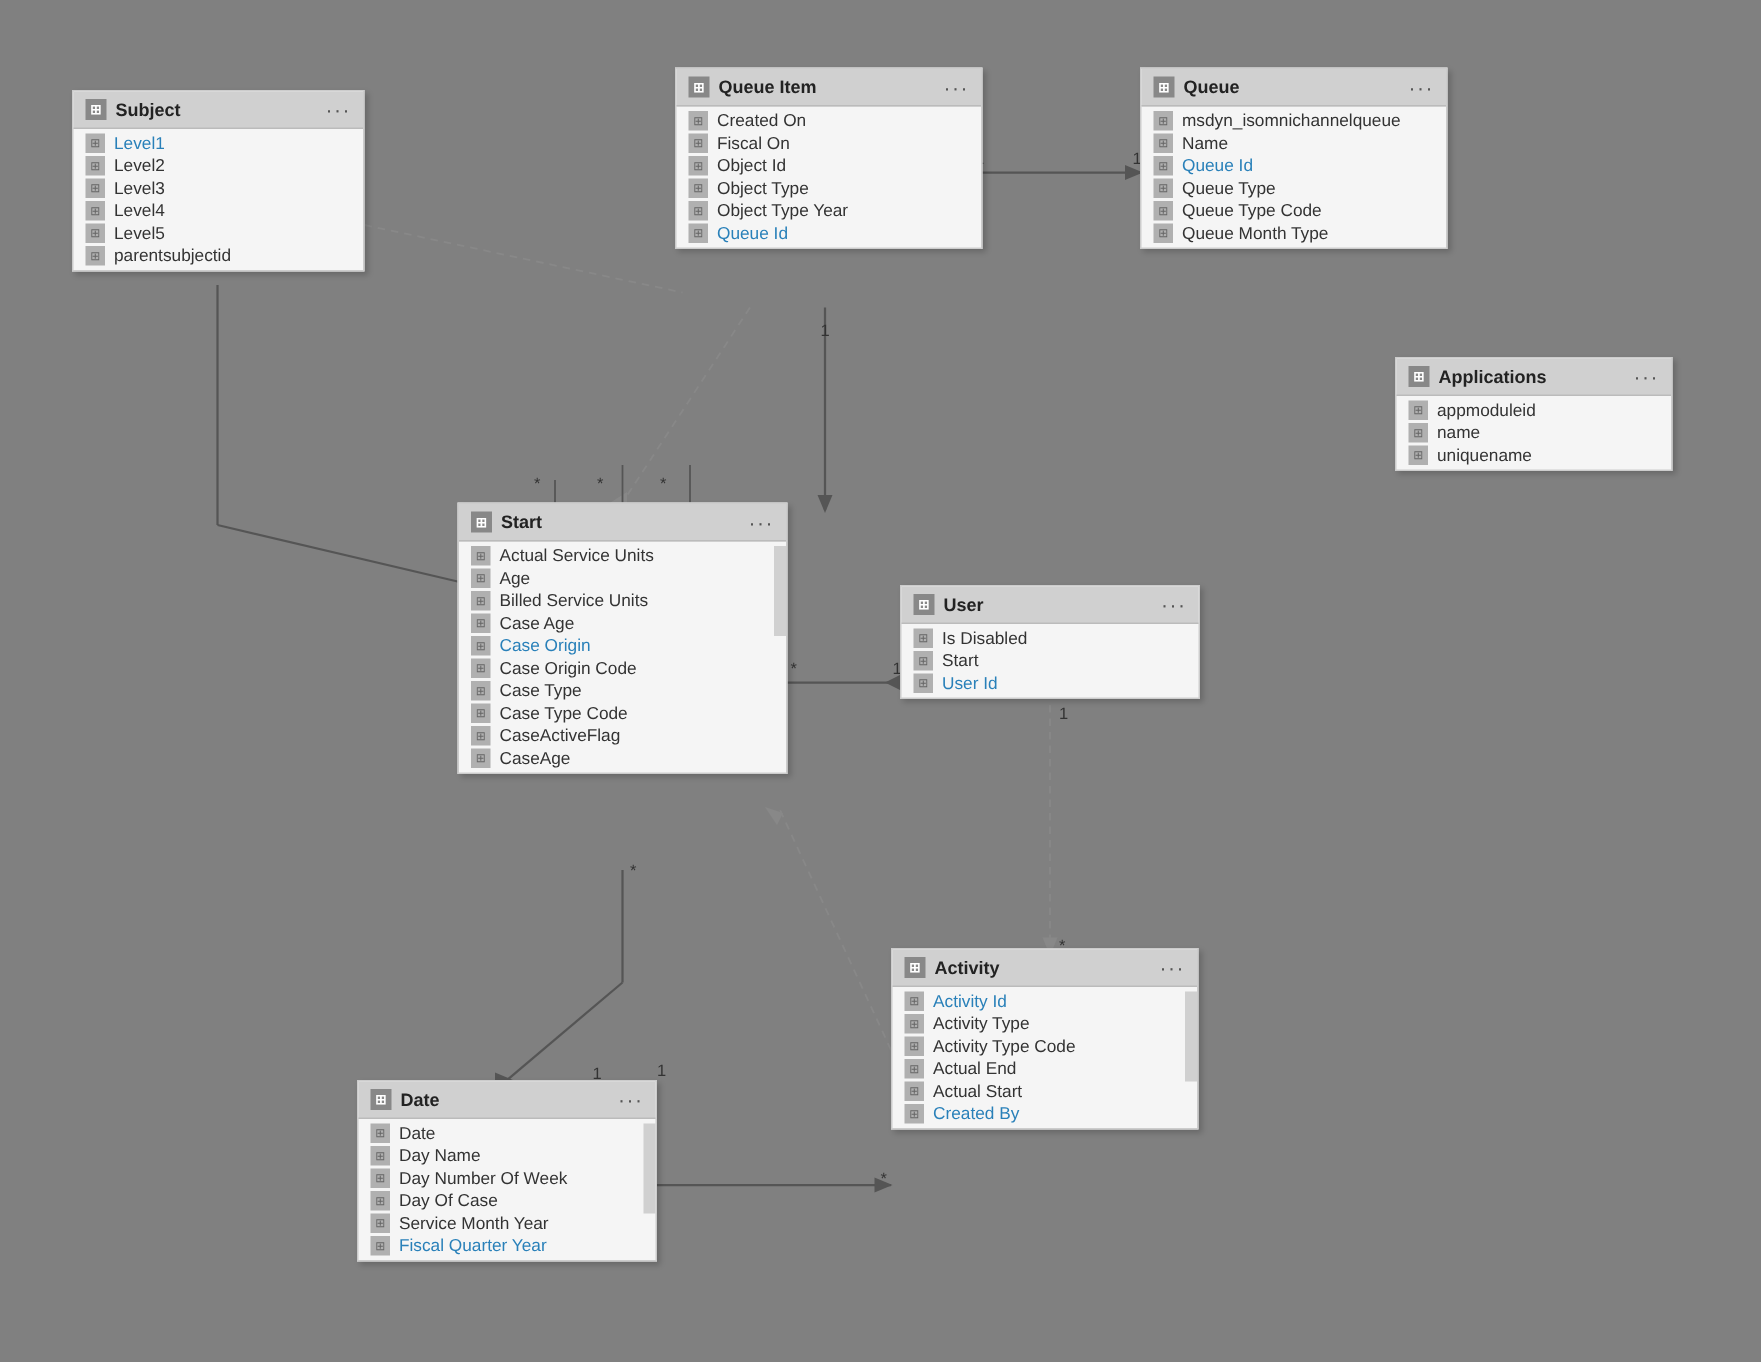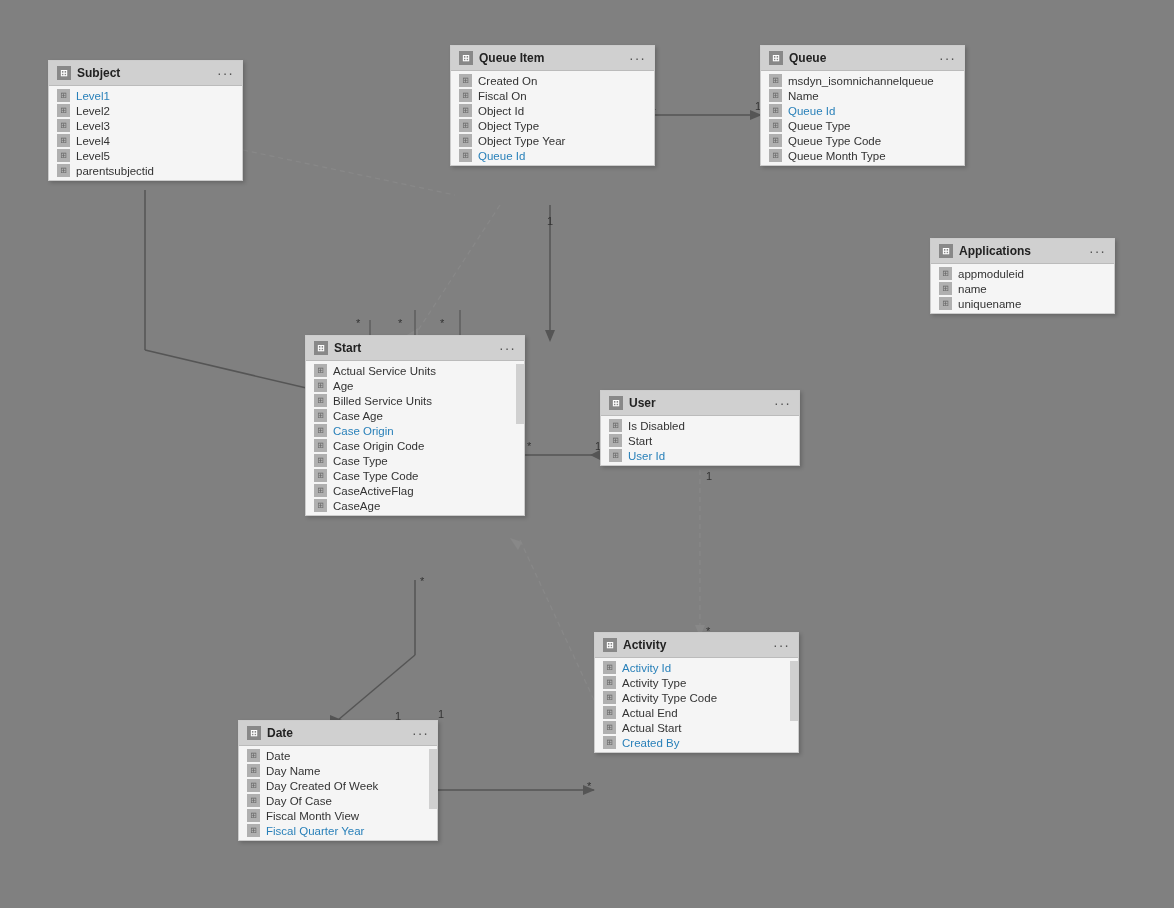--- a/index.html
+++ b/index.html
@@ -390,29 +390,29 @@
       <div class="field-row">
         <span class="field-icon">⊞</span>
         <span>Date</span>
       </div>
       <div class="field-row">
         <span class="field-icon">⊞</span>
         <span>Day Name</span>
       </div>
       <div class="field-row">
         <span class="field-icon">⊞</span>
-        <span>Day Created Of Week</span>
+        <span>Day Number Of Week</span>
       </div>
       <div class="field-row">
         <span class="field-icon">⊞</span>
         <span>Day Of Case</span>
       </div>
       <div class="field-row">
         <span class="field-icon">⊞</span>
-        <span>Fiscal Month View</span>
+        <span>Service Month Year</span>
       </div>
       <div class="field-row blue">
         <span class="field-icon">⊞</span>
         <span>Fiscal Quarter Year</span>
       </div>
     </div>
     <div class="entity-scrollbar"></div>
   </div>
 
   <div class="entity-card" style="left:594px; top:632px; width:205px;">

